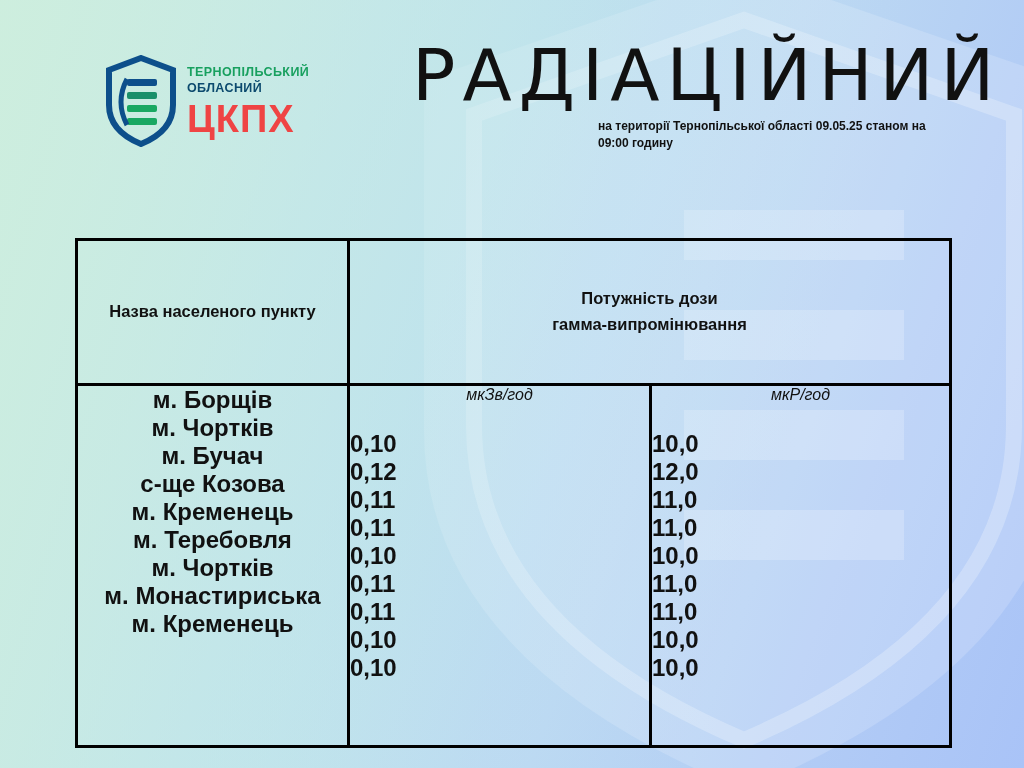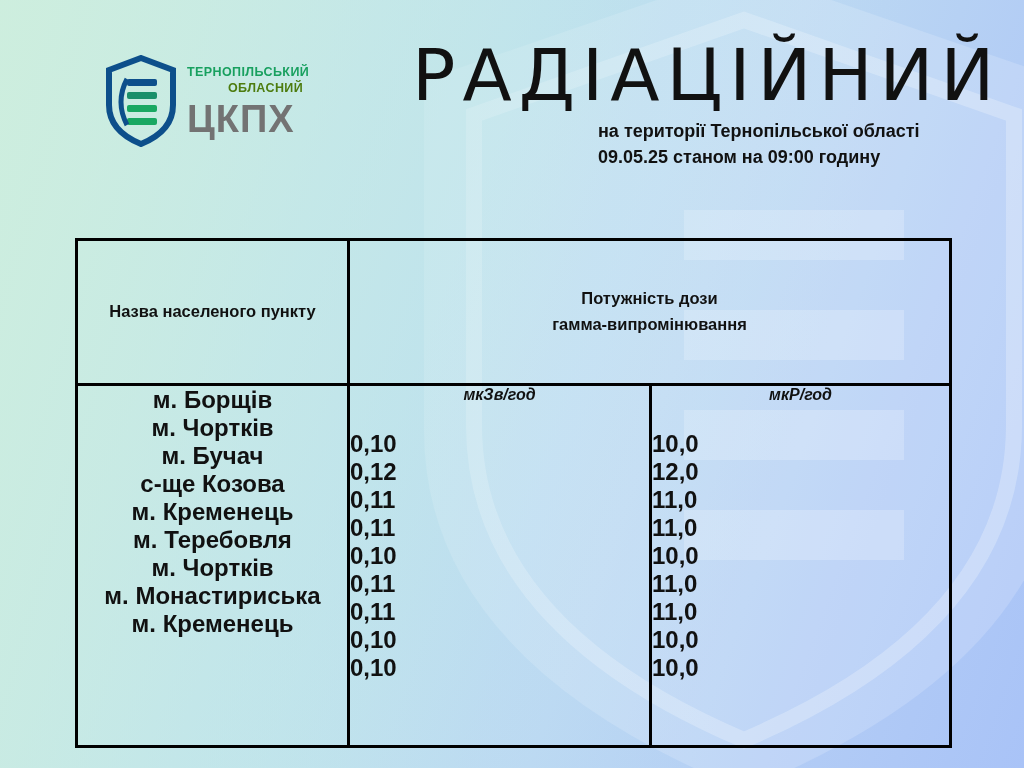--- a/index.html
+++ b/index.html
@@ -51,25 +51,25 @@
     margin-left: 10px;
     padding-top: 10px;
   }
   .logo-line1, .logo-line2 {
     font-size: 12.5px;
     font-weight: bold;
     letter-spacing: 0.4px;
     color: #18a05f;
     line-height: 1.25;
   }
-  .logo-line2 { color: #4d7c0f; margin-left: 41px; }
+  .logo-line2 { color: #0c4a6e; }
   .logo-abbr {
     font-size: 38px;
     font-weight: bold;
-    color: #737373;
+    color: #ef4444;
     letter-spacing: 1px;
     line-height: 1;
     margin-top: 4px;
   }
 
   .title-main {
     position: absolute;
     left: 412px;
     top: 38px;
     font-size: 72px;
@@ -79,21 +79,21 @@
     line-height: 1.05;
     font-family: "DejaVu Sans", sans-serif;
   }
   .title-main .line2 { display: block; }
 
   .subtitle {
     position: absolute;
     left: 598px;
     top: 118px;
     width: 350px;
-    font-size: 18px;
+    font-size: 12px;
     font-weight: bold;
     color: #111;
     line-height: 1.45;
   }
 
   
   .table-wrap {
     position: absolute;
     left: 75px;
     top: 238px;
@@ -121,21 +121,21 @@
     font-weight: bold;
     color: #111;
     line-height: 1.55;
     height: 142px;
     vertical-align: middle;
   }
   .unit-cell {
     text-align: center;
     font-size: 16px;
     font-style: italic;
-    font-weight: bold;
+    font-weight: normal;
     color: #111;
     height: 44px;
     vertical-align: middle;
   }
 
   .data-cell { vertical-align: top; padding-top: 6px; }
 
   ul.data-list {
     list-style: none;
     margin: 0;

